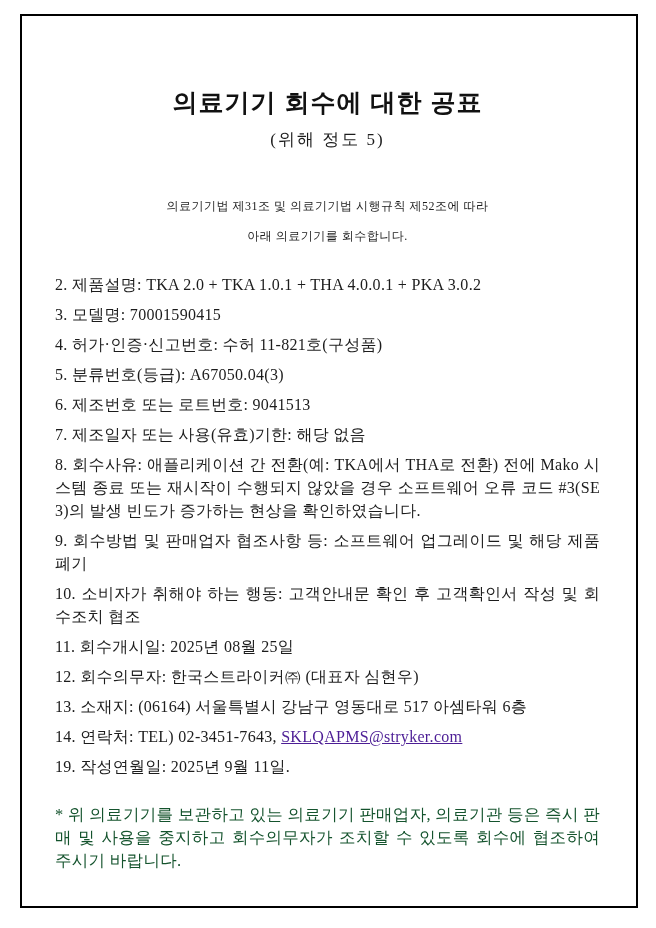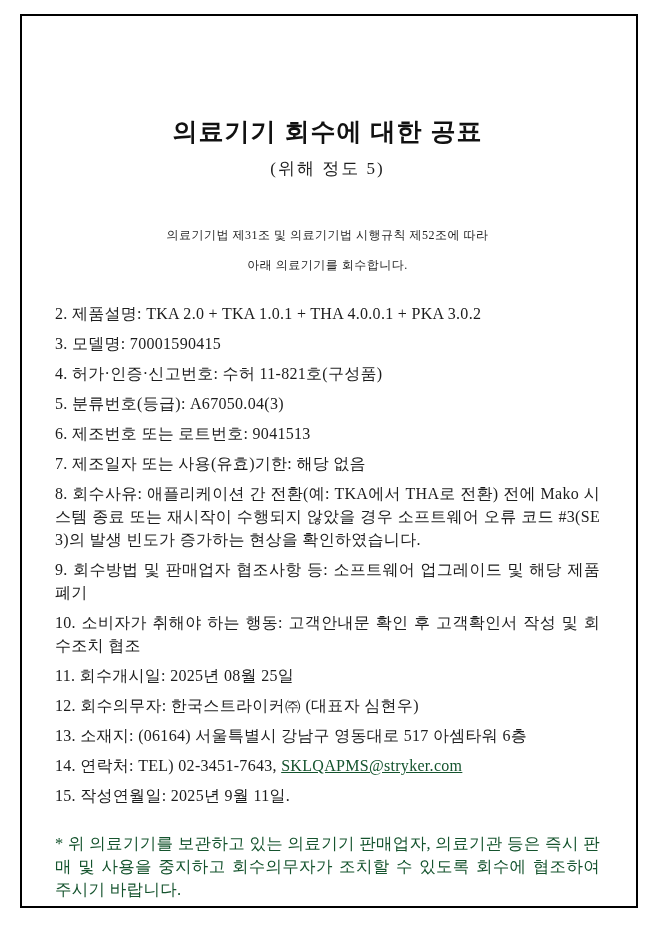--- a/index.html
+++ b/index.html
@@ -13,21 +13,21 @@
   .page-frame {
     position: absolute;
     left: 20px; top: 14px;
     width: 618px; height: 894px;
     border: 2px solid #000000;
     background: #ffffff;
   }
   .content {
     position: absolute;
     left: 0; top: 0; right: 0; bottom: 0;
-    padding: 100px 36px 0 33px;
+    padding: 71px 36px 0 33px;
   }
   .doc-title {
     text-align: center;
     font-family: "Liberation Sans", "DejaVu Sans", sans-serif;
     font-size: 25px;
     font-weight: 700;
     letter-spacing: 1px;
     color: #111111;
     line-height: 30px;
   }
@@ -48,21 +48,21 @@
   .item-list { margin-top: 22px; }
   .item {
     font-size: 16px;
     line-height: 23px;
     margin-bottom: 7px;
     text-align: justify;
     letter-spacing: 0.3px;
     word-break: break-all;
   }
   .email-link {
-    color: #14532d;
+    color: #4c1d95;
     text-decoration: underline;
     cursor: pointer;
   }
   .footer-note {
     margin-top: 25px;
     font-size: 16.5px;
     font-weight: 400;
     line-height: 23px;
     text-align: justify;
     letter-spacing: 0.3px;
@@ -92,19 +92,19 @@
       <div class="item">7. 제조일자 또는 사용(유효)기한: 해당 없음</div>
       <div class="item">8. 회수사유: 애플리케이션 간 전환(예: TKA에서 THA로 전환) 전에 Mako 시스템 종료 또는 재시작이 수행되지 않았을 경우 소프트웨어 오류 코드 #3(SE3)의 발생 빈도가 증가하는 현상을 확인하였습니다.</div>
       <div class="item">9. 회수방법 및 판매업자 협조사항 등: 소프트웨어 업그레이드 및 해당 제품 폐기</div>
       <div class="item">10. 소비자가 취해야 하는 행동: 고객안내문 확인 후 고객확인서 작성 및 회수조치 협조</div>
       <div class="item">11. 회수개시일: 2025년 08월 25일</div>
       <div class="item">12. 회수의무자: 한국스트라이커㈜ (대표자 심현우)</div>
       <div class="item">13. 소재지: (06164) 서울특별시 강남구 영동대로 517 아셈타워 6층</div>
       <div class="item">
         <span>14. 연락처: TEL) 02-3451-7643, </span><a class="email-link">SKLQAPMS@stryker.com</a>
       </div>
-      <div class="item">15. 작성연월일: 2025년 9월 11일.</div>
+      <div class="item">19. 작성연월일: 2025년 9월 11일.</div>
     </div>
 
     <p class="footer-note">* 위 의료기기를 보관하고 있는 의료기기 판매업자, 의료기관 등은 즉시 판매 및 사용을 중지하고 회수의무자가 조치할 수 있도록 회수에 협조하여 주시기 바랍니다.</p>
 
   </div>
 </div>
 
 </body></html>

